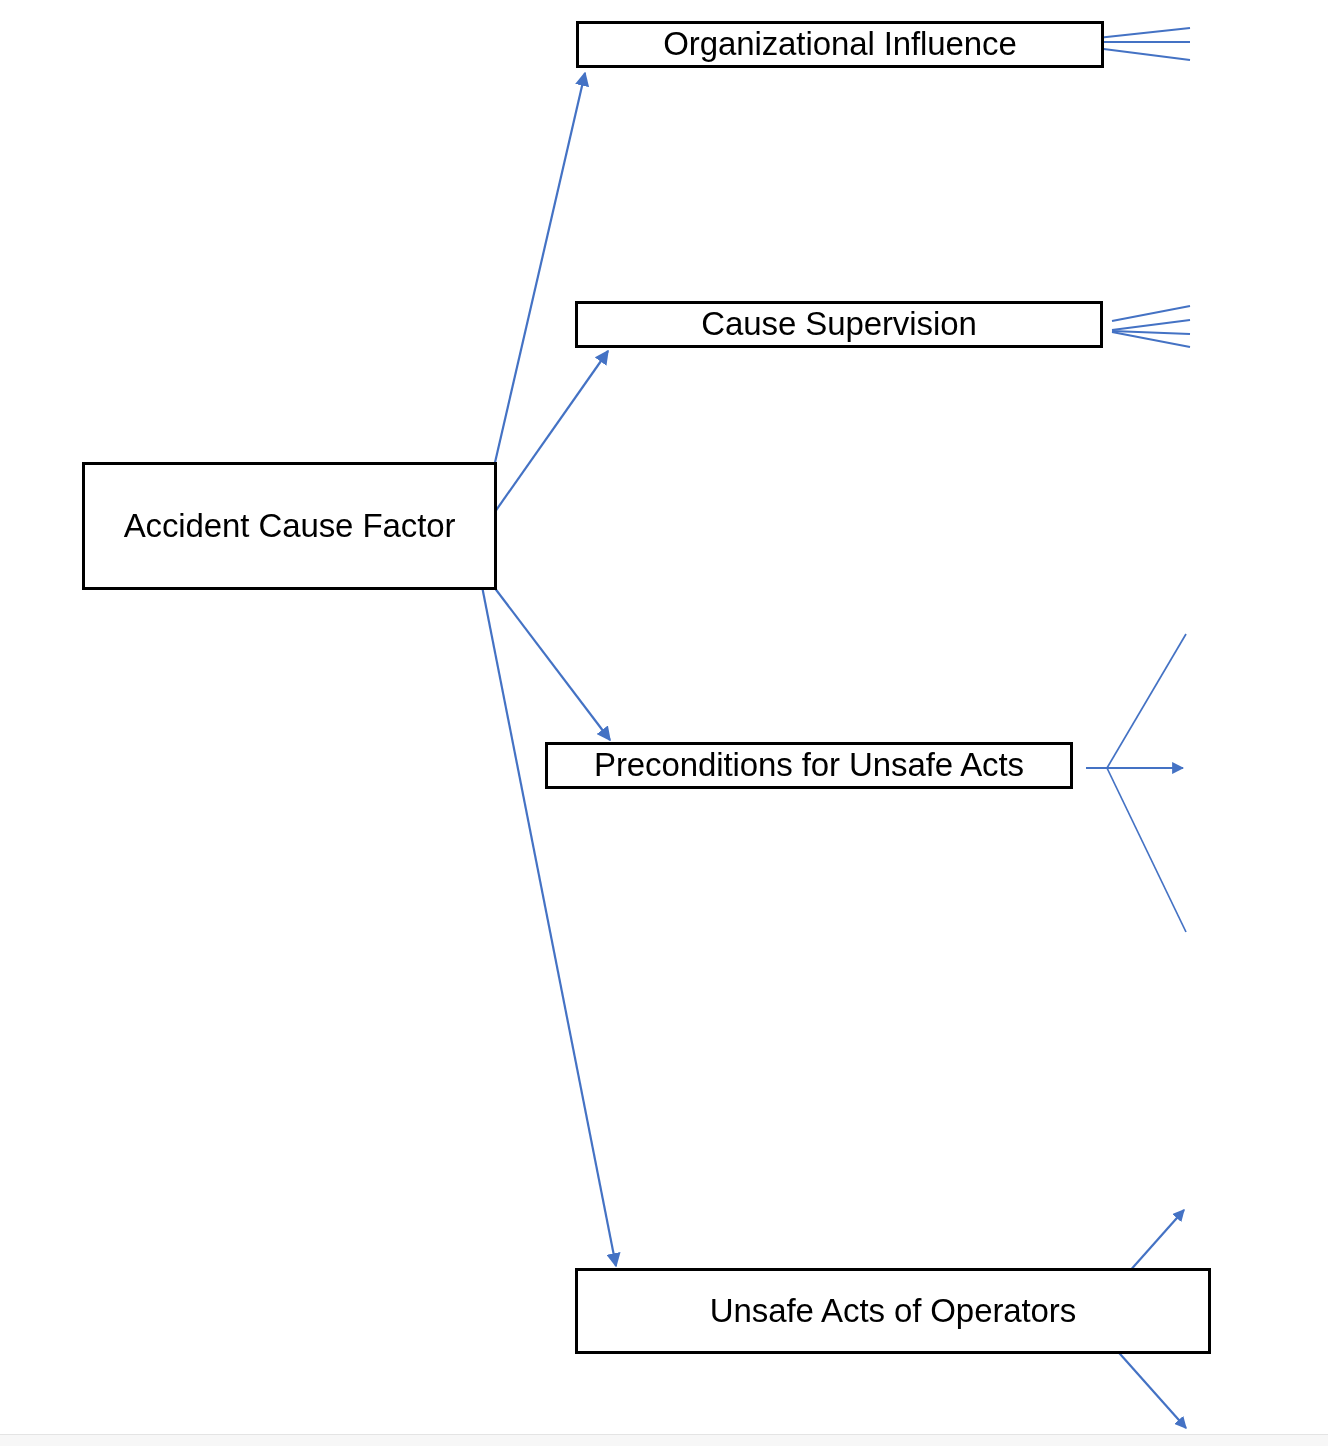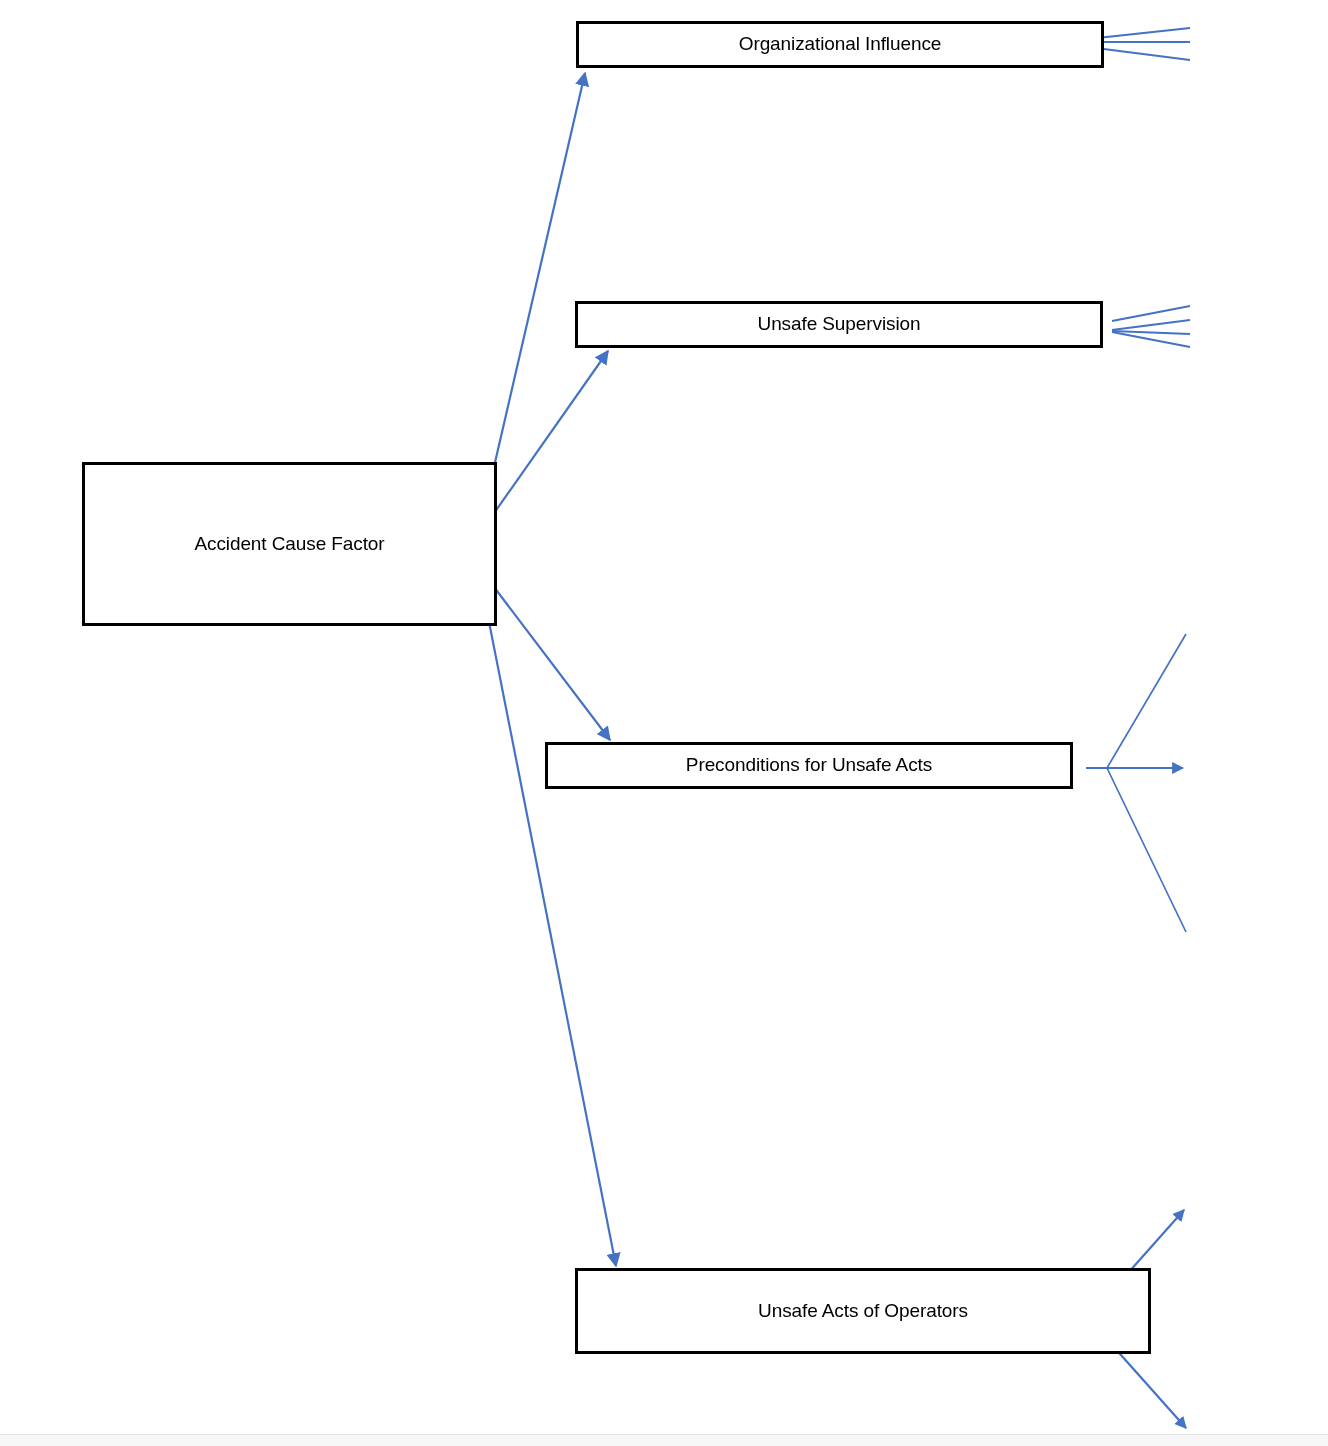--- a/index.html
+++ b/index.html
@@ -32,31 +32,31 @@
     background: #ffffff;
     border: 3px solid #000000;
     display: flex;
     align-items: center;
     justify-content: center;
     z-index: 3;
   }
   .node-label {
     font-family: "Liberation Sans", sans-serif;
     color: #000000;
-    font-size: 19px;
+    font-size: 33px;
     line-height: 1.1;
     white-space: nowrap;
     text-align: center;
     letter-spacing: -0.1px;
   }
   #node-root-box {
     left: 82px;
     top: 462px;
     width: 415px;
-    height: 164px;
+    height: 128px;
   }
   #node-org-box {
     left: 576px;
     top: 21px;
     width: 528px;
     height: 47px;
   }
   #node-sup-box {
     left: 575px;
     top: 301px;
@@ -65,21 +65,21 @@
   }
   #node-pre-box {
     left: 545px;
     top: 742px;
     width: 528px;
     height: 47px;
   }
   #node-acts-box {
     left: 575px;
     top: 1268px;
-    width: 576px;
+    width: 636px;
     height: 86px;
   }
   #bottom-strip {
     position: absolute;
     left: 0;
     top: 1434px;
     width: 1328px;
     height: 12px;
     background: #f7f7f7;
     border-top: 1px solid #e4e4e4;
@@ -136,21 +136,21 @@
 
   <div class="node-box" id="node-root-box">
     <span class="node-label">Accident Cause Factor</span>
   </div>
 
   <div class="node-box" id="node-org-box">
     <span class="node-label">Organizational Influence</span>
   </div>
 
   <div class="node-box" id="node-sup-box">
-    <span class="node-label">Unsafe Supervision</span>
+    <span class="node-label">Cause Supervision</span>
   </div>
 
   <div class="node-box" id="node-pre-box">
     <span class="node-label">Preconditions for Unsafe Acts</span>
   </div>
 
   <div class="node-box" id="node-acts-box">
     <span class="node-label">Unsafe Acts of Operators</span>
   </div>
 

